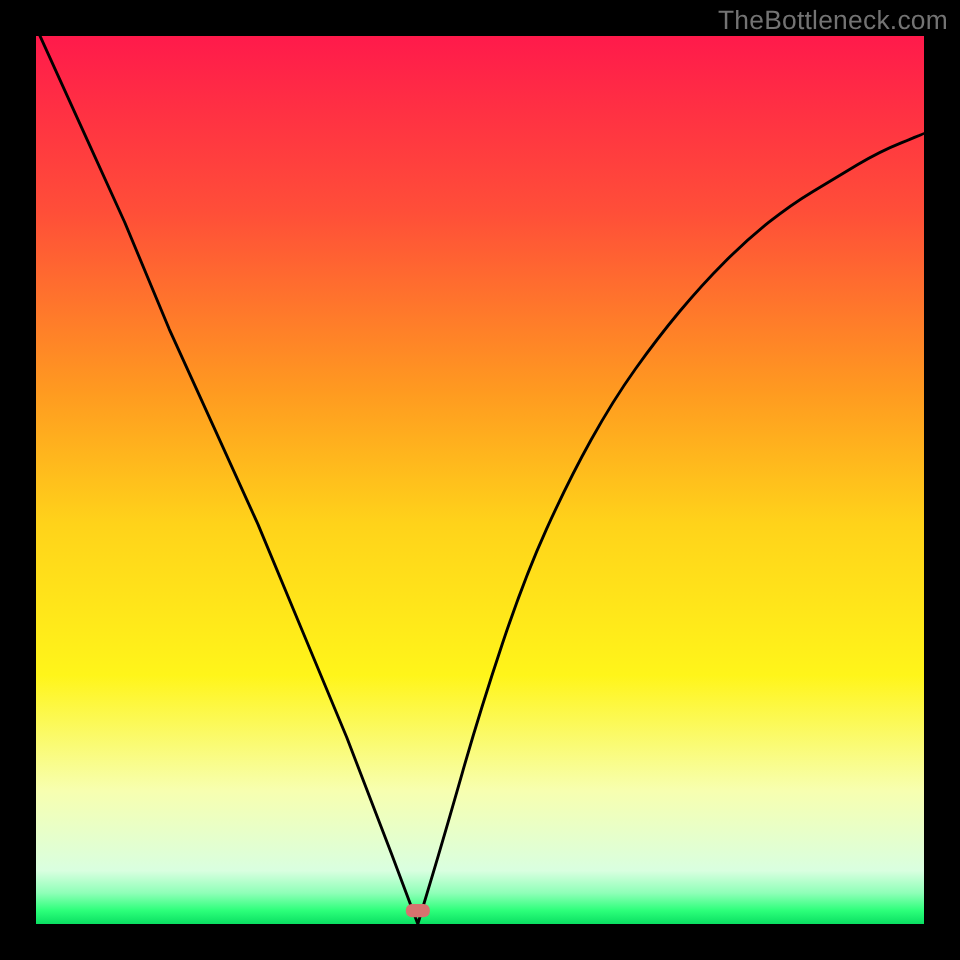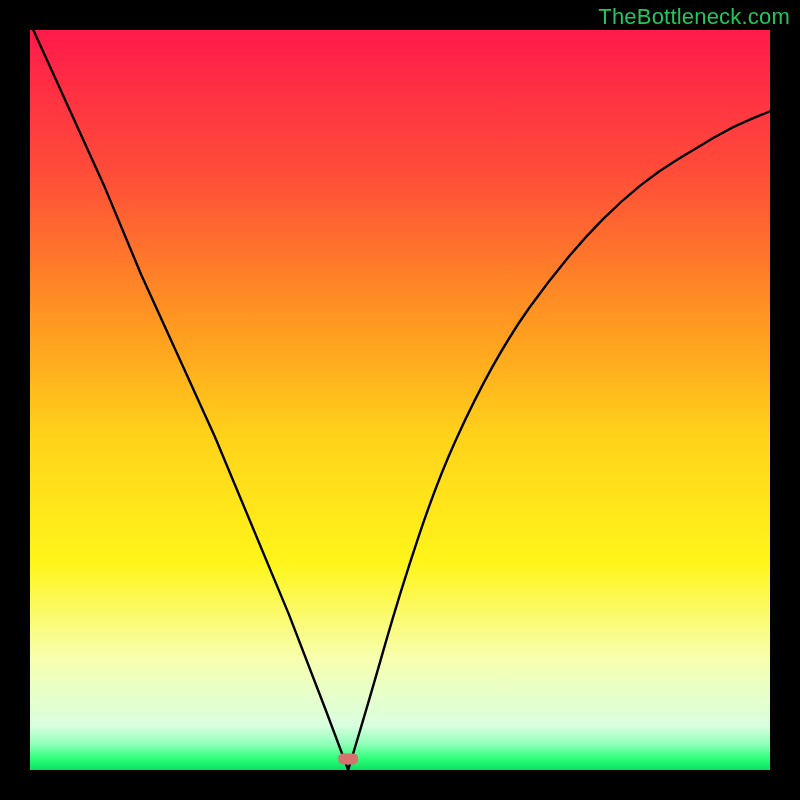--- a/index.html
+++ b/index.html
@@ -16,21 +16,21 @@
     top: 0;
     left: 0;
     width: 800px;
     height: 800px;
     background: #000;
   }
   .watermark {
     position: absolute;
     top: 4px;
     right: 10px;
-    color: #22c55e;
+    color: #737373;
     font-size: 22px;
     font-weight: 500;
     letter-spacing: 0.2px;
     user-select: none;
   }
   .plot {
     position: absolute;
     top: 30px;
     left: 30px;
     width: 740px;

